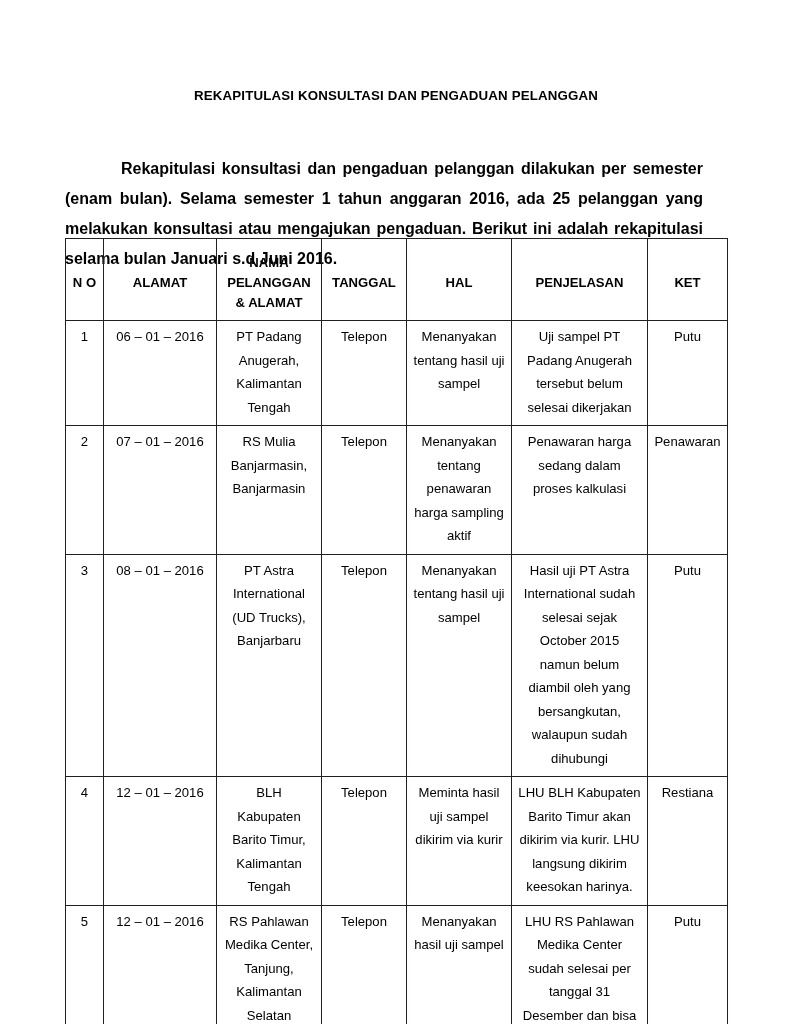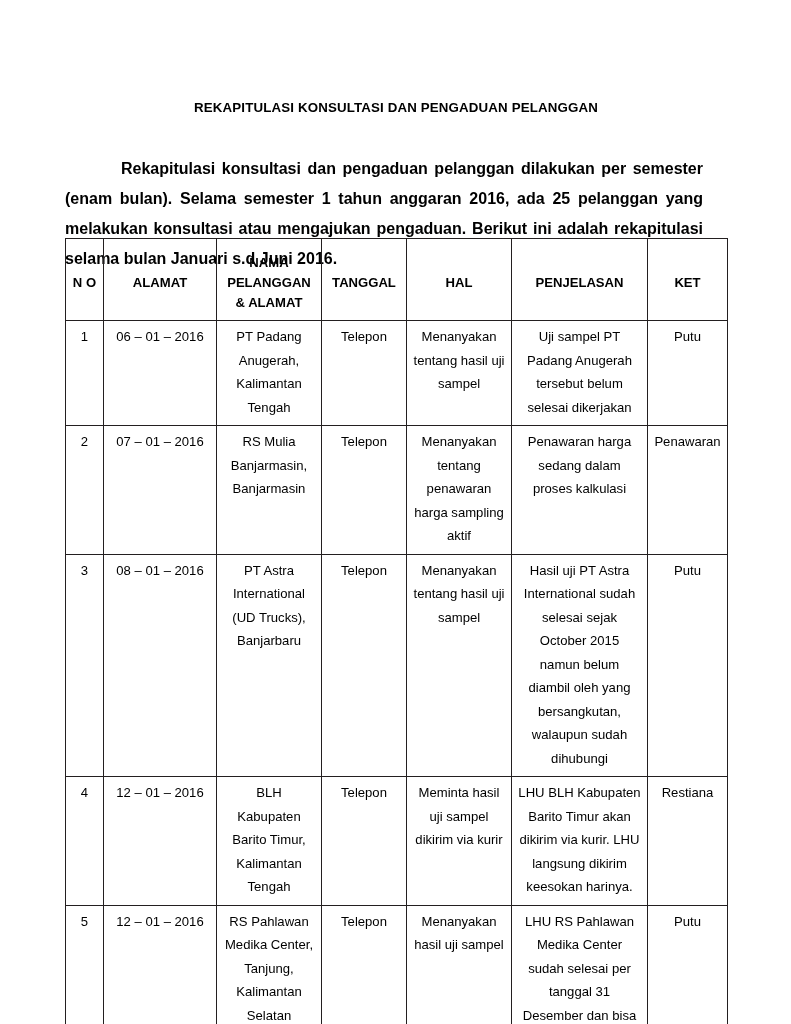--- a/index.html
+++ b/index.html
@@ -18,21 +18,21 @@
     position: relative;
     width: 791px;
     height: 1024px;
     box-sizing: border-box;
     padding: 0;
     overflow: hidden;
   }
   .doc-title {
     position: absolute;
     left: 65px;
-    top: 100px;
+    top: 88px;
     width: 662px;
     text-align: center;
     font-weight: bold;
     font-size: 13.3px;
     letter-spacing: 0.15px;
   }
   .intro {
     position: absolute;
     left: 65px;
     top: 138px;

